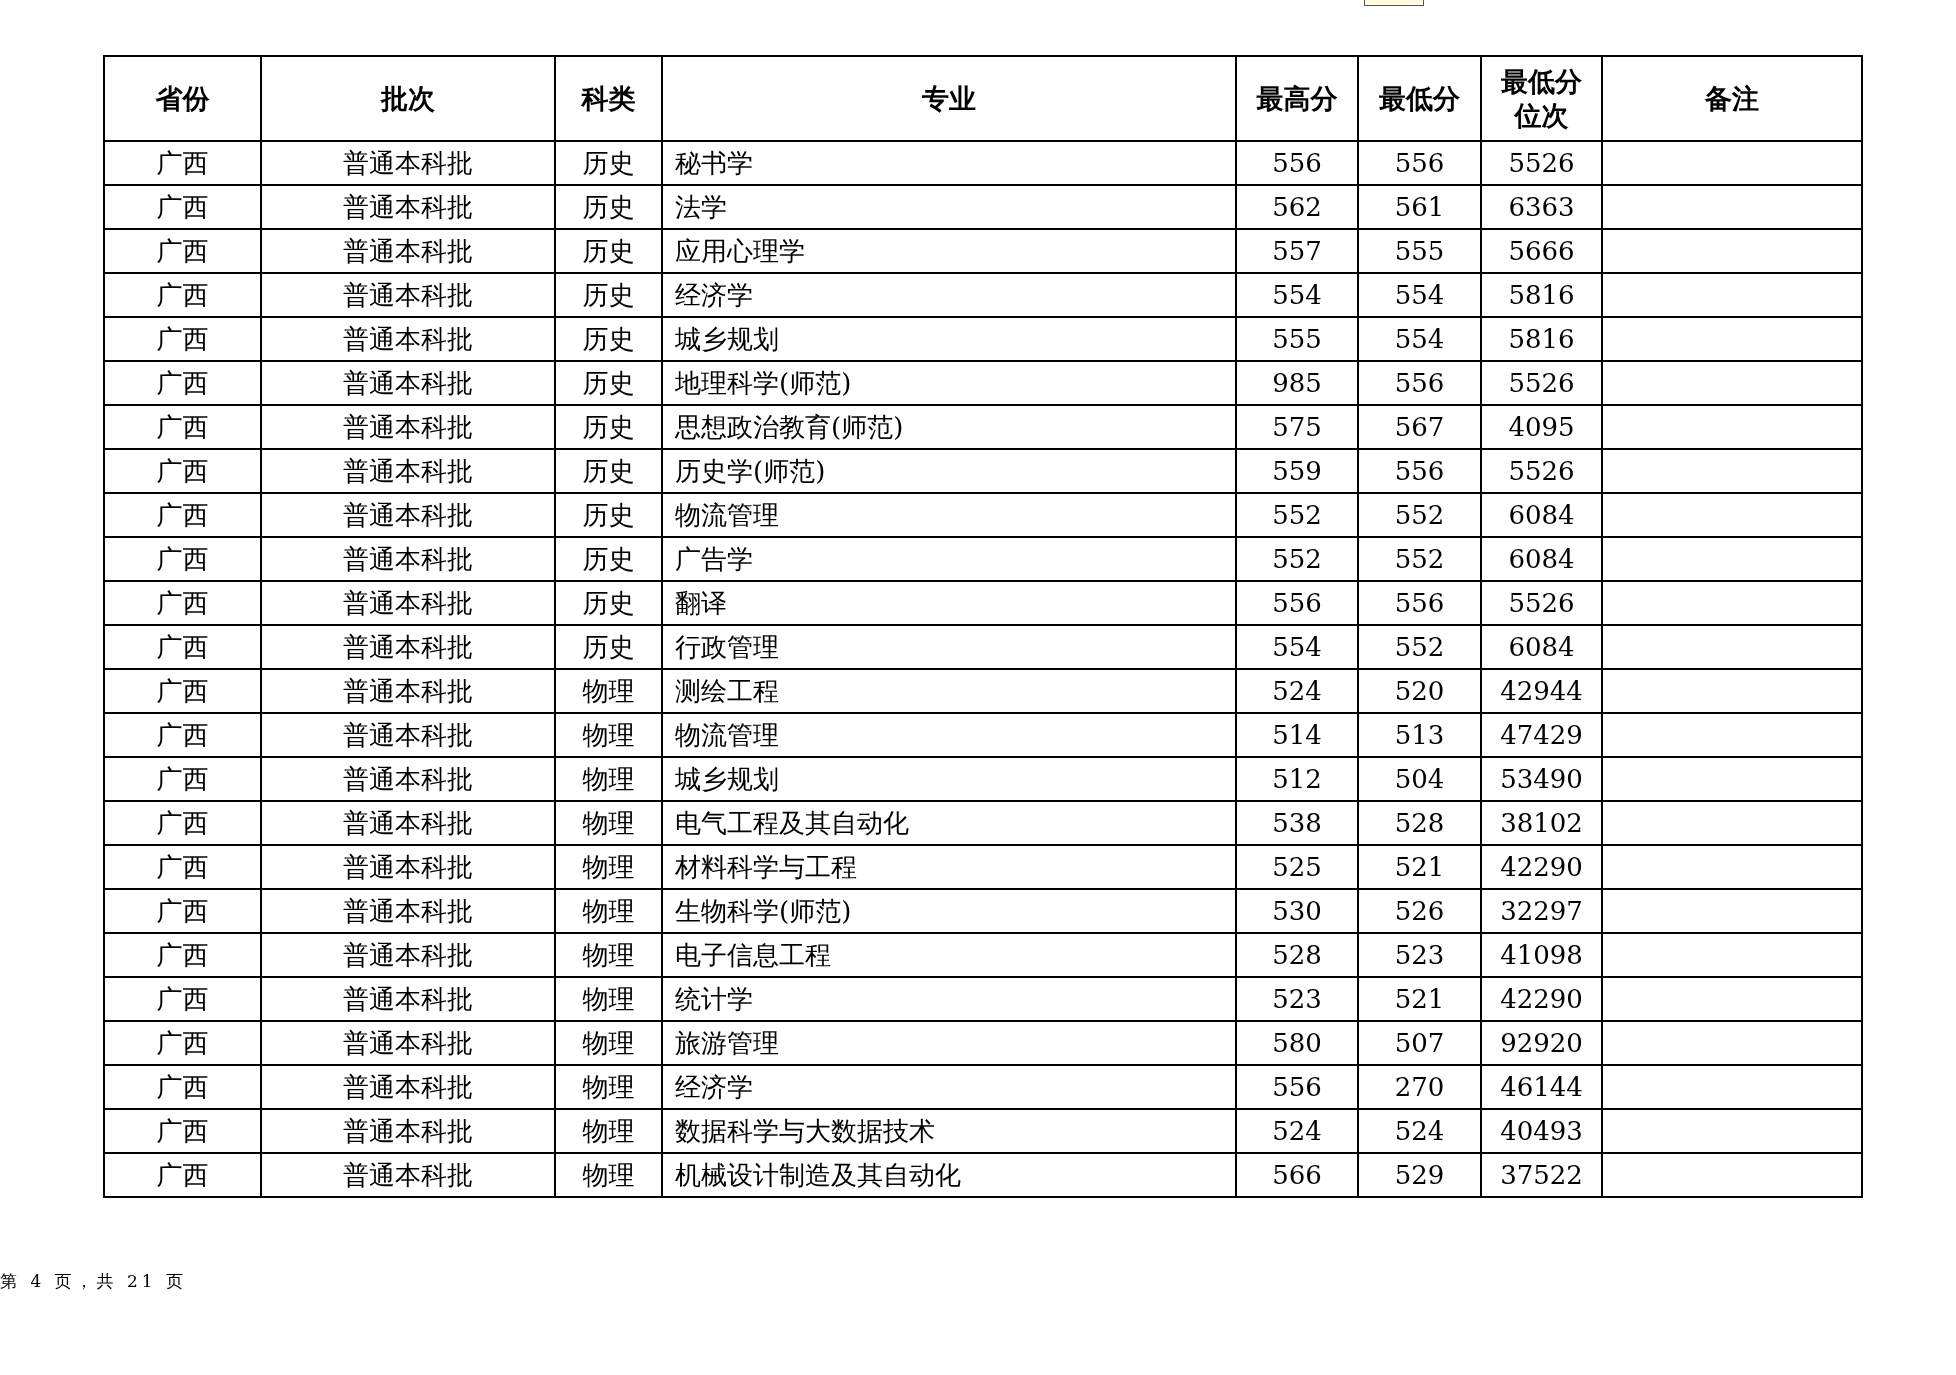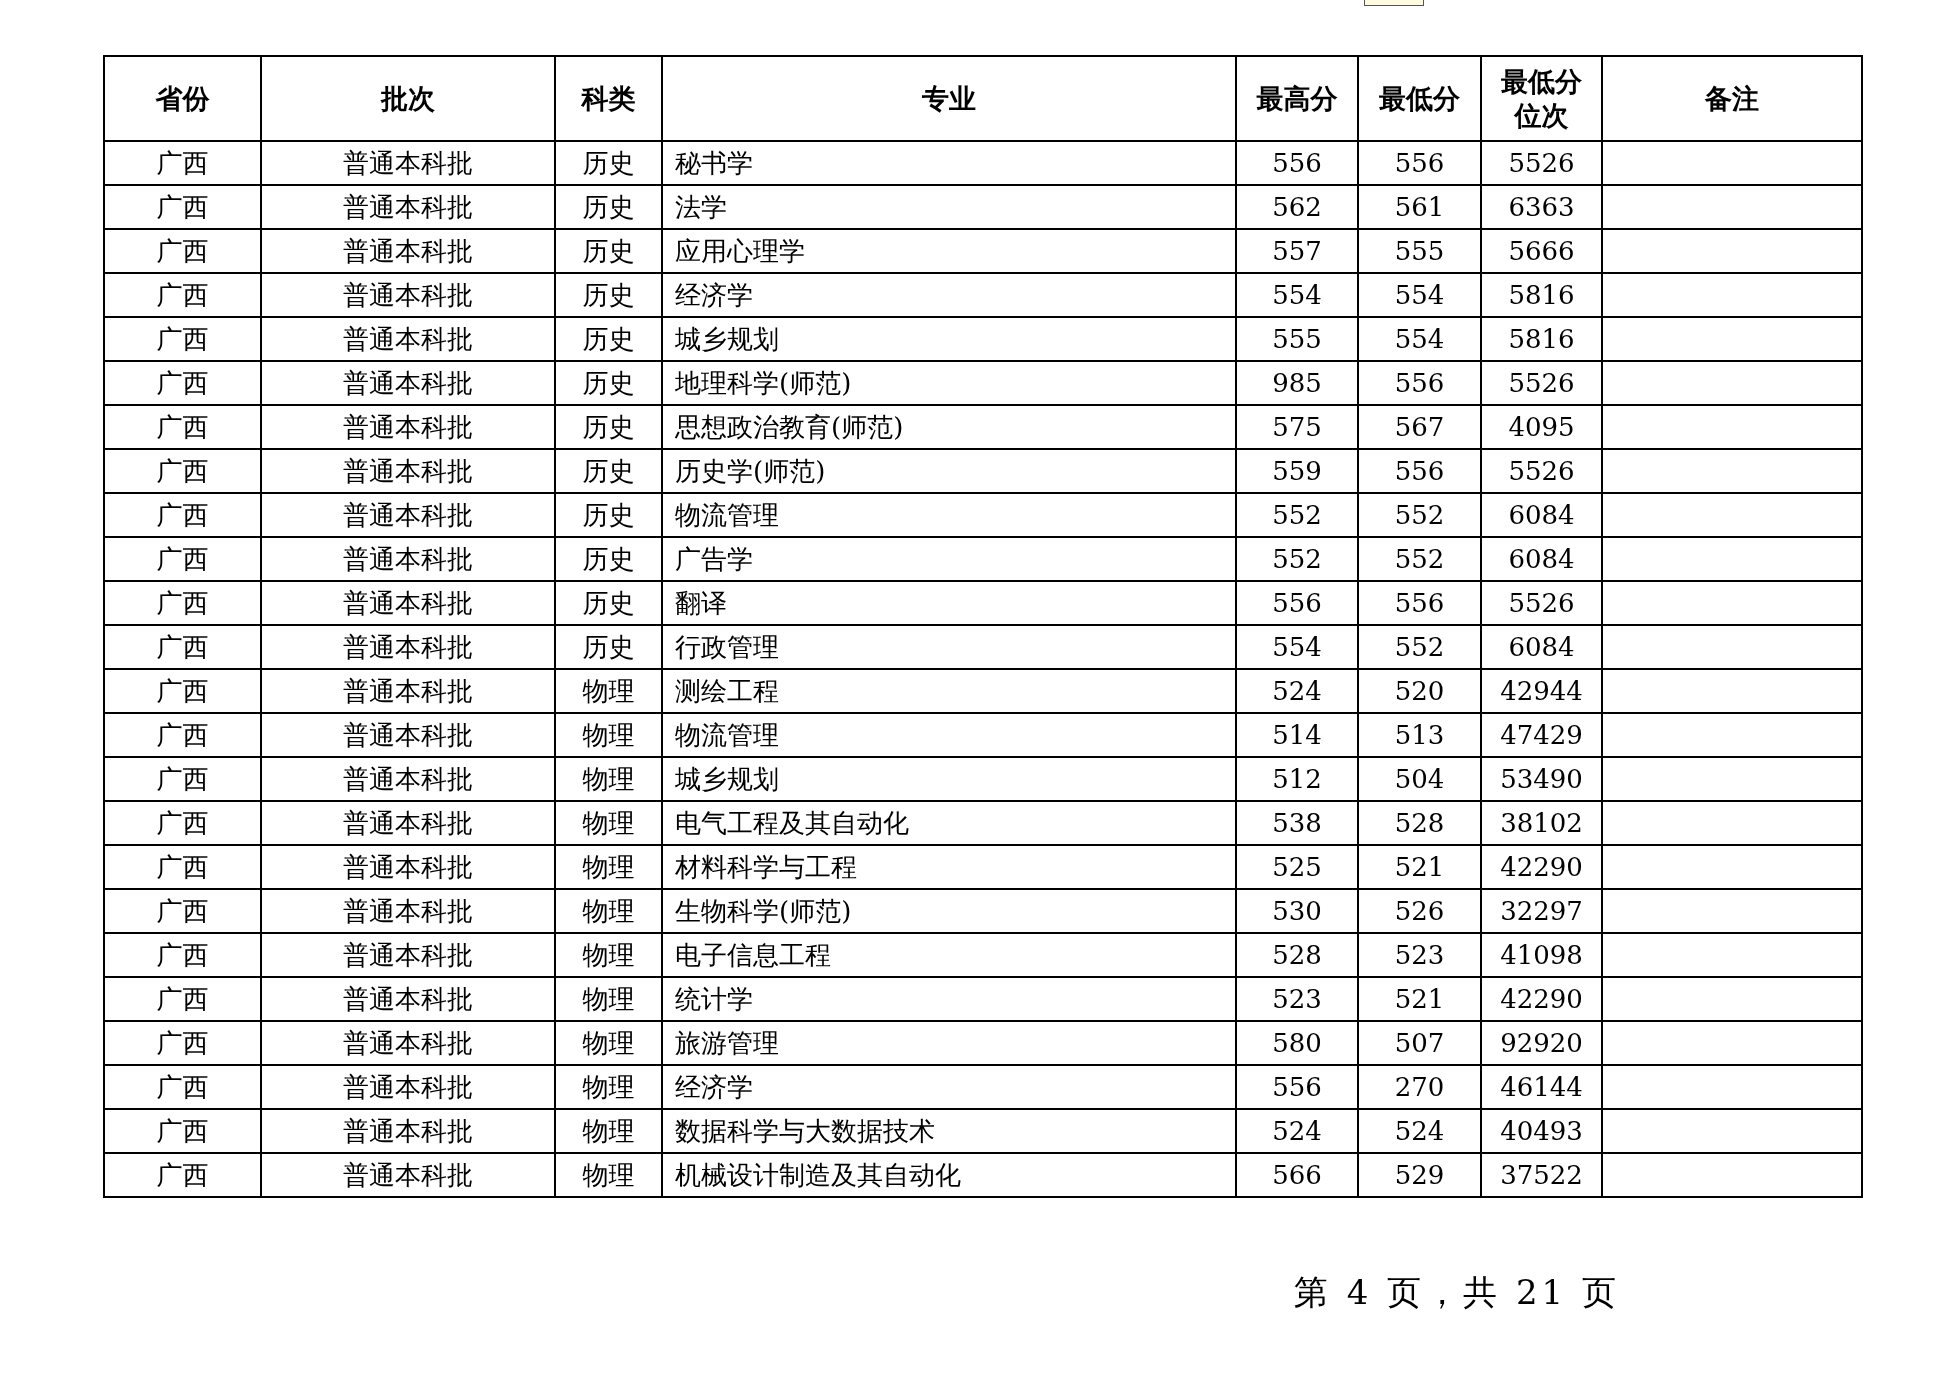--- a/index.html
+++ b/index.html
@@ -32,21 +32,21 @@
     font-family: "DejaVu Sans", "Liberation Sans", sans-serif;
     font-weight: bold;
     font-size: 27px;
     line-height: 34px;
   }
   table.scores td { height: 42px; line-height: 42px; }
   table.scores td.major { text-align: left; padding-left: 12px; }
   table.scores td.num { font-family: "DejaVu Serif", "Liberation Serif", serif; }
   .footer {
     position: absolute; left: 0; width: 1620px; top: 1270px;
-    text-align: right; font-size: 34px; letter-spacing: 4px;
+    text-align: left; font-size: 17px; letter-spacing: 4px;
   }
 </style>
 </head>
 <body>
 
 <div class="clip-box"></div>
 
 <table class="scores">
   <colgroup>
     <col style="width:157px">

